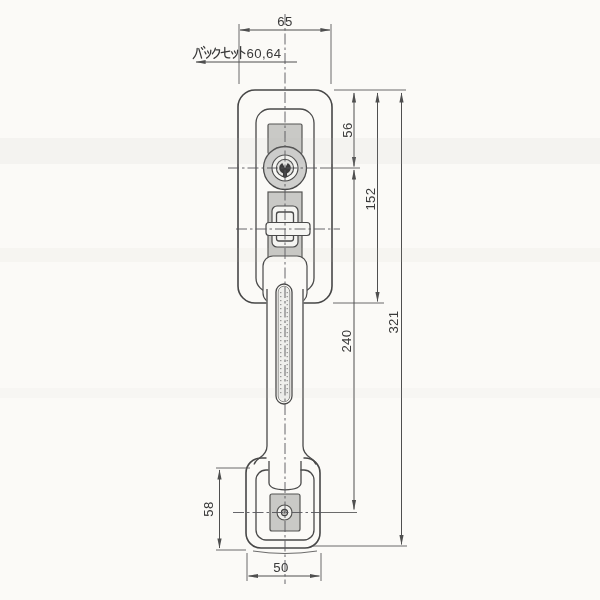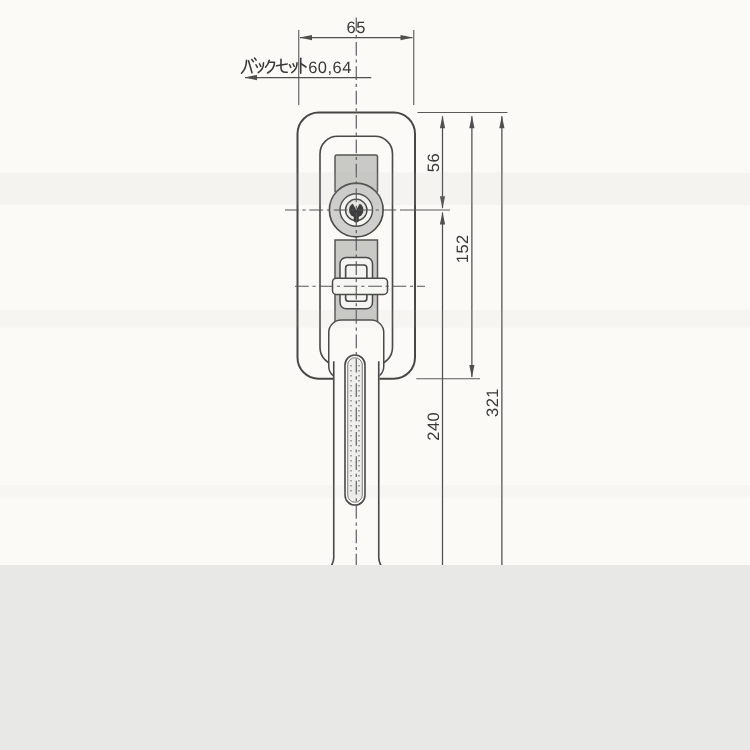--- a/index.html
+++ b/index.html
@@ -1,17 +1,17 @@
 <!DOCTYPE html>
 <html><head>
 <meta charset="utf-8">
 <style>
   html,body{margin:0;padding:0;background:#e8e8e6;}
   .page{
-    width:600px;height:452px;position:relative;margin:0 auto;
+    width:600px;height:600px;position:relative;margin:0 auto;
     background:#fbfaf7;overflow:hidden;
     font-family:"Liberation Sans", sans-serif;
   }
   .scan-streak{position:absolute;left:0;width:600px;pointer-events:none;}
   svg text{
     font-family:"Liberation Sans", sans-serif;
     font-size:13.2px;fill:#3a3a3a;letter-spacing:.4px;
   }
   .outline{fill:none;stroke:#4a4a4a;stroke-width:1.3;}
   .outline-heavy{fill:none;stroke:#474747;stroke-width:1.6;}

